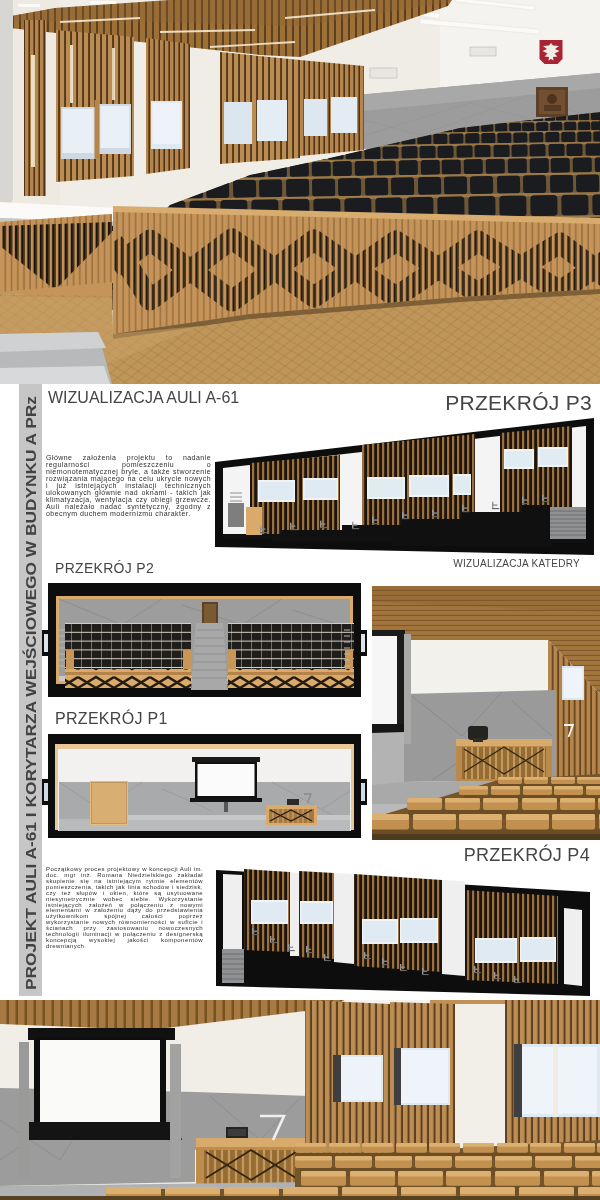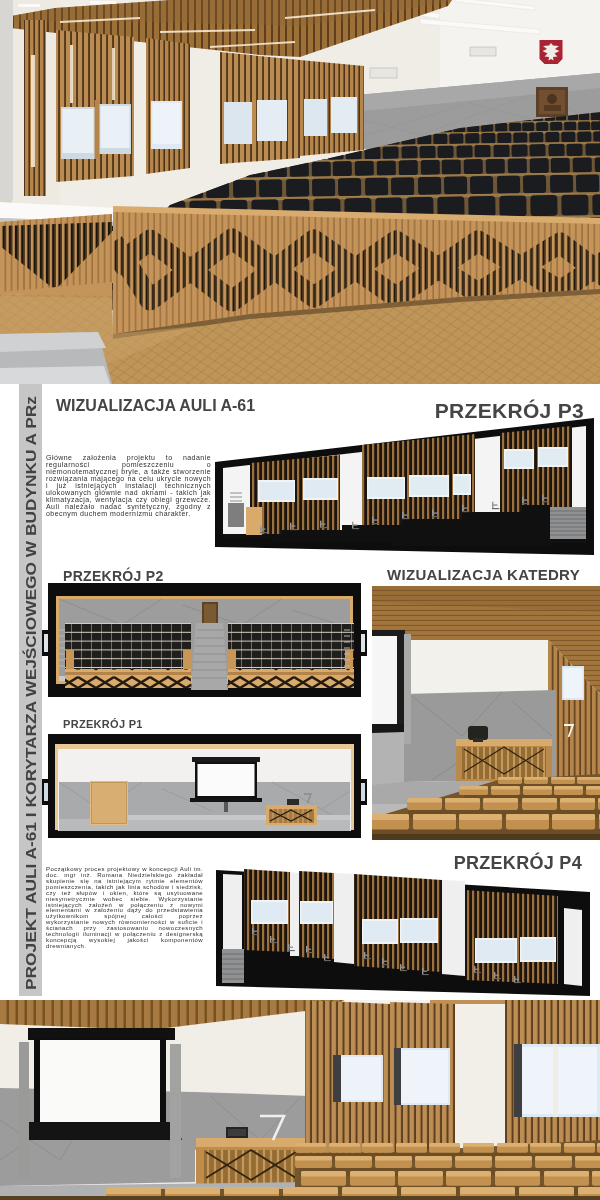--- a/index.html
+++ b/index.html
@@ -1,20 +1,20 @@
 <!DOCTYPE html>
 <html lang="pl"><head>
 <meta charset="utf-8">
 <title>Projekt Auli A-61</title>
 <style>
   html,body { margin:0; padding:0; background:#ffffff; }
   body { width:600px; height:1200px; position:relative; overflow:hidden;
          font-family:"Liberation Sans", sans-serif; }
   .abs { position:absolute; }
-  h2 { margin:8px; font-weight:bold; color:#454545; letter-spacing:0.3px; }
+  h2 { margin:0; font-weight:normal; color:#454545; letter-spacing:0.3px; }
   p.blk { margin:0; color:#2e2e2e; text-align:justify; }
 </style>
 </head>
 <body>
 
 <div class="abs" style="left:0;top:0;width:600px;height:384px;background:#efece5;">
 <svg width="600" height="384" viewBox="0 0 600 384" xmlns="http://www.w3.org/2000/svg">
 <defs>
   <pattern id="slat6" width="6" height="8" patternUnits="userSpaceOnUse">
     <rect width="6" height="8" fill="#bb8c52"></rect>
@@ -560,21 +560,21 @@
     </g>
     <g transform="translate(330,86) scale(0.9)">
       <rect x="0" y="-7" width="1.6" height="7" fill="#9a9a9a"></rect>
       <rect x="0" y="-4" width="6" height="1.5" fill="#8e8e8e"></rect>
       <rect x="0" y="0" width="8" height="1.3" fill="#666"></rect>
     </g>
 </svg>
 
 <h2 class="abs" style="left:55px;top:560px;font-size:14px;text-align:center;">PRZEKRÓJ P2</h2>
 
-<h2 class="abs" style="right:12px;top:558px;font-size:15px;">WIZUALIZACJA KATEDRY</h2>
+<h2 class="abs" style="right:20px;top:558px;font-size:10px;">WIZUALIZACJA KATEDRY</h2>
 
 <svg class="abs" style="left:42px;top:580px;" width="325" height="122" viewBox="0 0 325 122" xmlns="http://www.w3.org/2000/svg">
 <defs>
   <pattern id="zigzag" width="36" height="19" patternUnits="userSpaceOnUse">
     <rect width="36" height="19" fill="#d9aa6a"></rect>
     <path d="M0,2 L18,13 L36,2" stroke="#241c12" stroke-width="2.6" fill="none"></path>
     <path d="M0,13 L18,2 L36,13" stroke="#241c12" stroke-width="2.6" fill="none"></path>
     <rect width="36" height="3" y="16" fill="#b38349"></rect>
   </pattern>
   <pattern id="seatgrid" width="10" height="8.8" patternUnits="userSpaceOnUse">
@@ -624,21 +624,21 @@
 <rect x="303" y="70" width="8" height="19" fill="#c89758"></rect>
 
 <g stroke="#b5b5b5" stroke-width="1">
       <path d="M17,50 h6 M17,56 h6 M17,62 h6 M17,68 h6 M17,74 h6 M17,80 h6 M17,86 h6"></path>
     </g>
 <g stroke="#b5b5b5" stroke-width="1">
       <path d="M302,50 h6 M302,56 h6 M302,62 h6 M302,68 h6 M302,74 h6 M302,80 h6 M302,86 h6"></path>
     </g>
 </svg>
 
-<h2 class="abs" style="left:55px;top:710px;font-size:11px;">PRZEKRÓJ P1</h2>
+<h2 class="abs" style="left:55px;top:710px;font-size:16px;">PRZEKRÓJ P1</h2>
 
 <svg class="abs" style="left:42px;top:731px;" width="325" height="112" viewBox="0 0 325 112" xmlns="http://www.w3.org/2000/svg">
 
 <rect x="6" y="3" width="313" height="104" fill="#0d0d0d"></rect>
 
 <rect x="0" y="48" width="6" height="26" fill="#0d0d0d"></rect>
     <rect x="2" y="52" width="4" height="18" fill="#cfdbe4"></rect>
 <rect x="319" y="48" width="6" height="26" fill="#0d0d0d"></rect>
     <rect x="319" y="52" width="4" height="18" fill="#cfdbe4"></rect>
 

